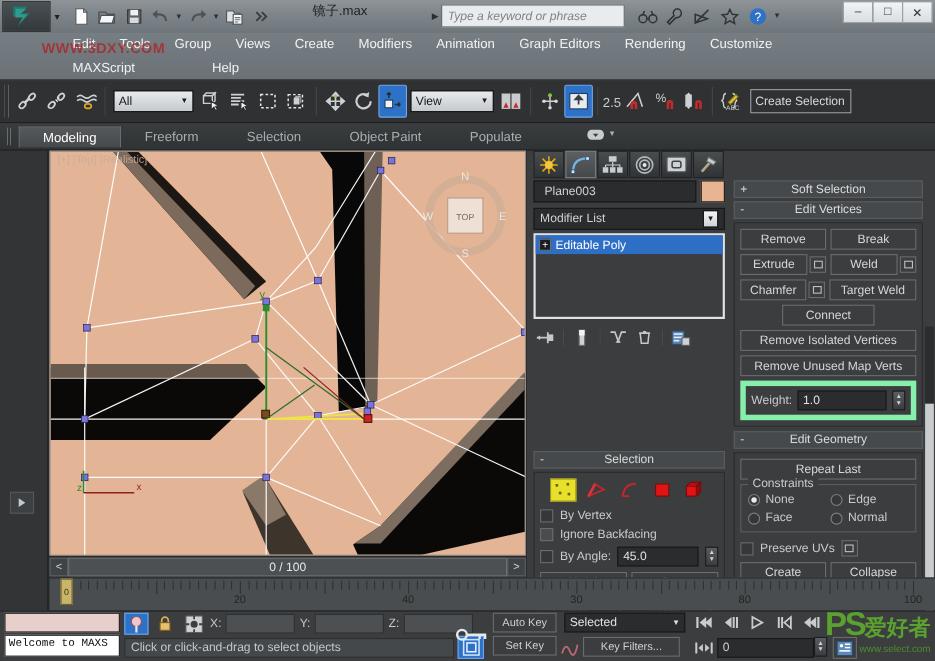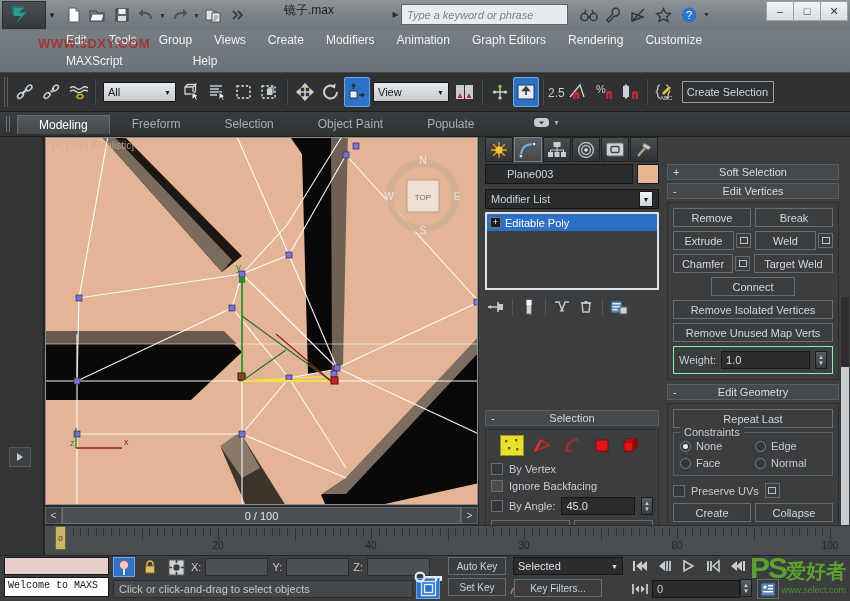--- a/index.html
+++ b/index.html
@@ -98,21 +98,21 @@
   .cptabs{ position:absolute; left:6px; top:0px; display:flex; gap:1px; }
   .cptab{ width:28px; height:25px; background:linear-gradient(180deg,#4a4d50,#303335);
     border:1px solid #202224; display:flex; align-items:center; justify-content:center; }
   .cptab.sel{ background:linear-gradient(180deg,#5c6063,#44484b); border-color:#7d8184; }
 
   .cpcol-left{ position:absolute; left:6px; top:27px; width:174px; }
   .cpcol-right{ position:absolute; left:188px; top:27px; width:172px; }
 
   .namerow{ display:flex; gap:4px; margin-bottom:5px; }
   .namefield{ flex:1; height:20px; background:#2a2c2e; border:1px solid #16181a;
-    color:#cfd2d4; font-size:11px; padding:2px 21px; line-height:15px; }
+    color:#cfd2d4; font-size:11px; padding:2px 9px; line-height:15px; }
   .swatch{ width:22px; height:20px; background:#e8b592; border:1px solid #16181a; }
   .modcombo{ height:20px; background:#2a2c2e; border:1px solid #16181a; color:#cfd2d4;
     font-size:11px; padding:2px 5px; display:flex; align-items:center;
     justify-content:space-between; margin-bottom:3px; }
   .modcombo .arw{ width:14px; height:16px; background:linear-gradient(180deg,#f4f6f7,#cfd3d6);
     border:1px solid #16181a; display:flex; align-items:center; justify-content:center;
     font-size:7px; color:#16181a; }
   .stacklist{ height:78px; background:#3b3d3f; border:2px solid #dfe2e4; padding:0; }
   .stackitem{ height:17px; background:#2e6fc6; color:#fff; font-size:11px;
     display:flex; align-items:center; padding:0 3px; gap:4px; }
@@ -871,21 +871,21 @@
         </div>
         <div class="btnrow" style="justify-content:center">
           <div class="btn" style="width:84px">Connect</div>
         </div>
         <div class="btnrow">
           <div class="btn" style="flex:1">Remove Isolated Vertices</div>
         </div>
         <div class="btnrow">
           <div class="btn" style="flex:1">Remove Unused Map Verts</div>
         </div>
-        <div style="border:1px solid #86efac;padding:4px 5px;display:flex;align-items:center;gap:5px">
+        <div style="border:5px solid #86efac;padding:4px 5px;display:flex;align-items:center;gap:5px">
           <span class="lbl">Weight:</span>
           <div class="spin" style="flex:1">1.0</div>
           <div class="spinarr">
               <span>▲</span>
               <span>▼</span>
             </div>
         </div>
       </div>
 
       <div class="rollhdr">
@@ -1128,21 +1128,21 @@
     <div style="display:flex;flex-direction:column;gap:3px">
       <div class="akbtn">Auto Key</div>
       <div class="akbtn">Set Key</div>
     </div>
   </div>
   <div style="position:absolute;left:508px;top:579px;width:20px;height:19px;display:flex;align-items:center;justify-content:center">
     <svg width="18" height="16" viewBox="0 0 18 16">
         <path d="M2 13 q3 -11 7 -2 t7 -6" fill="none" stroke="#c06a75" stroke-width="1.6"></path>
       </svg>
   </div>
-  <div class="filtbtn" style="position:absolute;left:514px;top:579px">Key Filters...</div>
+  <div class="filtbtn" style="position:absolute;left:530px;top:579px">Key Filters...</div>
 
   <div class="keyrange">
     <span>Selected</span>
     <span style="font-size:7px">▼</span>
   </div>
 
   <div class="playbtns">
     <div class="pbtn">
       <svg width="18" height="14" viewBox="0 0 18 14">
           <path d="M2 2 v10" stroke="#c9ccce" stroke-width="2"></path>

